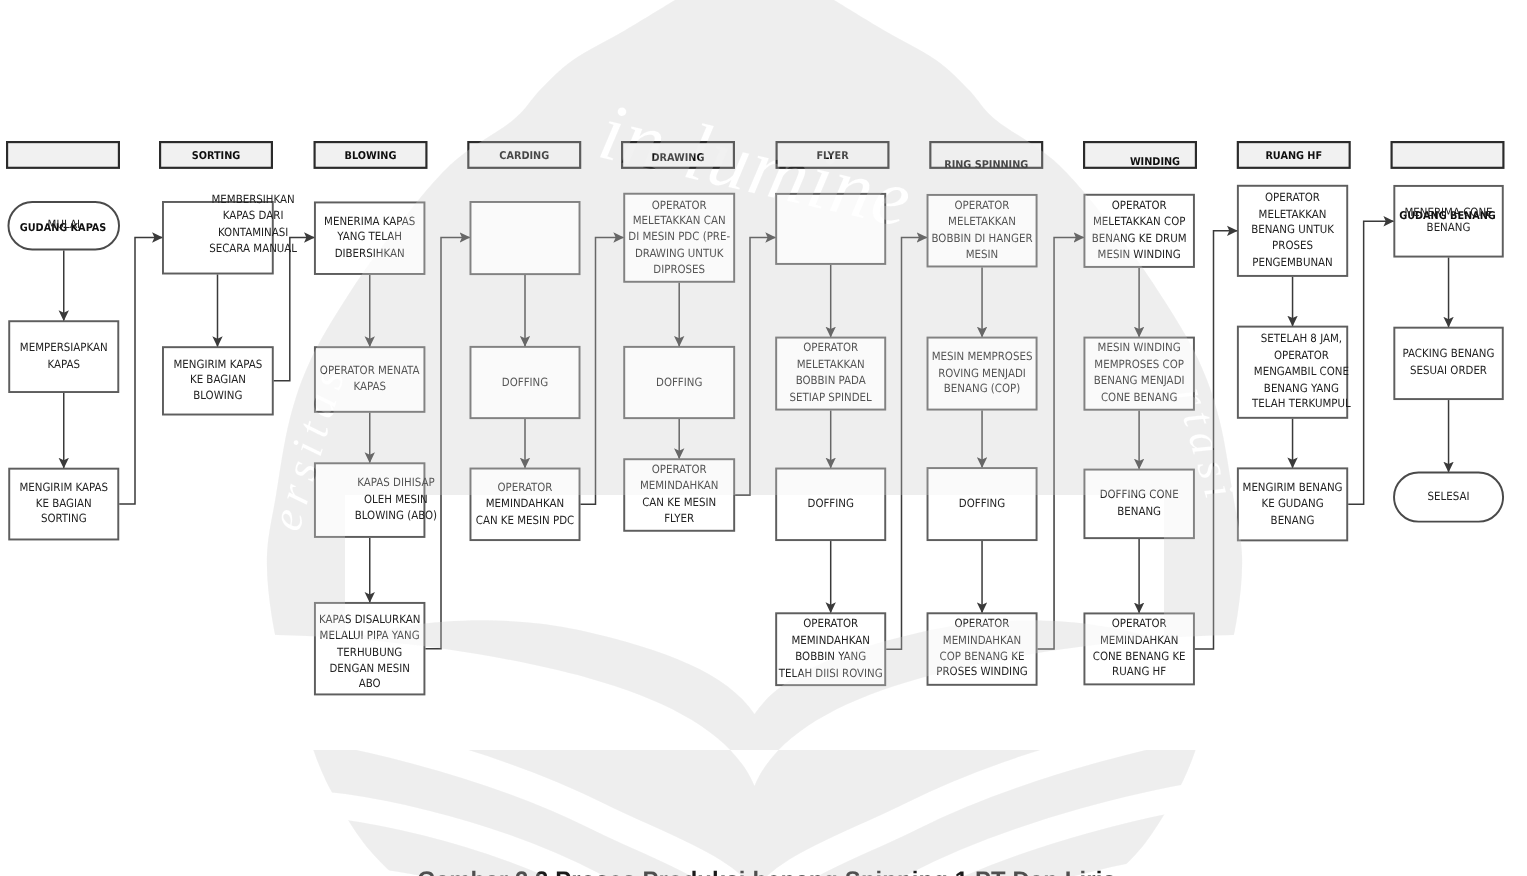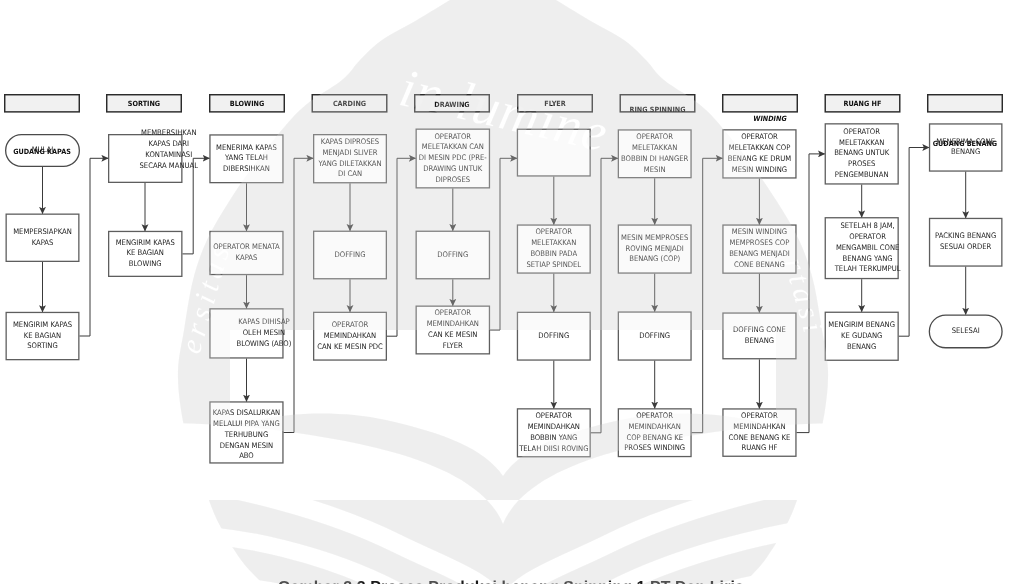--- a/index.html
+++ b/index.html
@@ -146,21 +146,21 @@
       </div>
       <div class="hdr" style="left: 414px; top: 94px; width: 76px; height: 20px;">
         <span class="t">DRAWING</span>
       </div>
       <div class="hdr" style="left: 517px; top: 94px; width: 76px; height: 18.6px;">
         <span class="t">FLYER</span>
       </div>
       <div class="hdr" style="left: 619.5px; top: 94px; width: 76px; height: 30px;">
         <span class="t">RING SPINNING</span>
       </div>
-      <div class="hdr" style="left: 722px; top: 109px; width: 96px; height: 18.6px; font-style: italic;">
+      <div class="hdr" style="left: 722px; top: 98px; width: 96px; height: 18.6px;">
         <span class="t">WINDING</span>
       </div>
       <div class="hdr" style="left: 824.5px; top: 94px; width: 76px; height: 18.6px;">
         <span class="t">RUANG HF</span>
       </div>
       <div class="hdr" style="left: 927px; top: 94px; width: 76px; height: 18.6px; margin-top: 40px;">
         <span class="t">GUDANG BENANG</span>
       </div>
       <div class="term" style="left: 5px; top: 134px; width: 75px; height: 33px; border-radius: 16.5px;">
         <span class="t">MULAI</span>
@@ -199,26 +199,20 @@
 OLEH MESIN
 BLOWING (ABO)</span>
       </div>
       <div class="proc" style="left: 209.3px; top: 401.3px; width: 74.3px; height: 68px;">
         <span class="t">KAPAS DISALURKAN
 MELALUI PIPA YANG
 TERHUBUNG
 DENGAN MESIN
 ABO</span>
       </div>
-      <div class="proc" style="left: 313px; top: 134px; width: 74px; height: 49.4px;">
-        <span class="t">KAPAS DIPROSES
-MENJADI SLIVER
-YANG DILETAKKAN
-DI CAN</span>
-      </div>
       <div class="proc" style="left: 313px; top: 230.6px; width: 74px; height: 48.8px;">
         <span class="t">DOFFING</span>
       </div>
       <div class="proc" style="left: 313px; top: 311.7px; width: 74px; height: 49px;">
         <span class="t">OPERATOR
 MEMINDAHKAN
 CAN KE MESIN PDC</span>
       </div>
       <div class="proc" style="left: 415.5px; top: 128.5px; width: 74.6px; height: 60px;">
         <span class="t">OPERATOR

